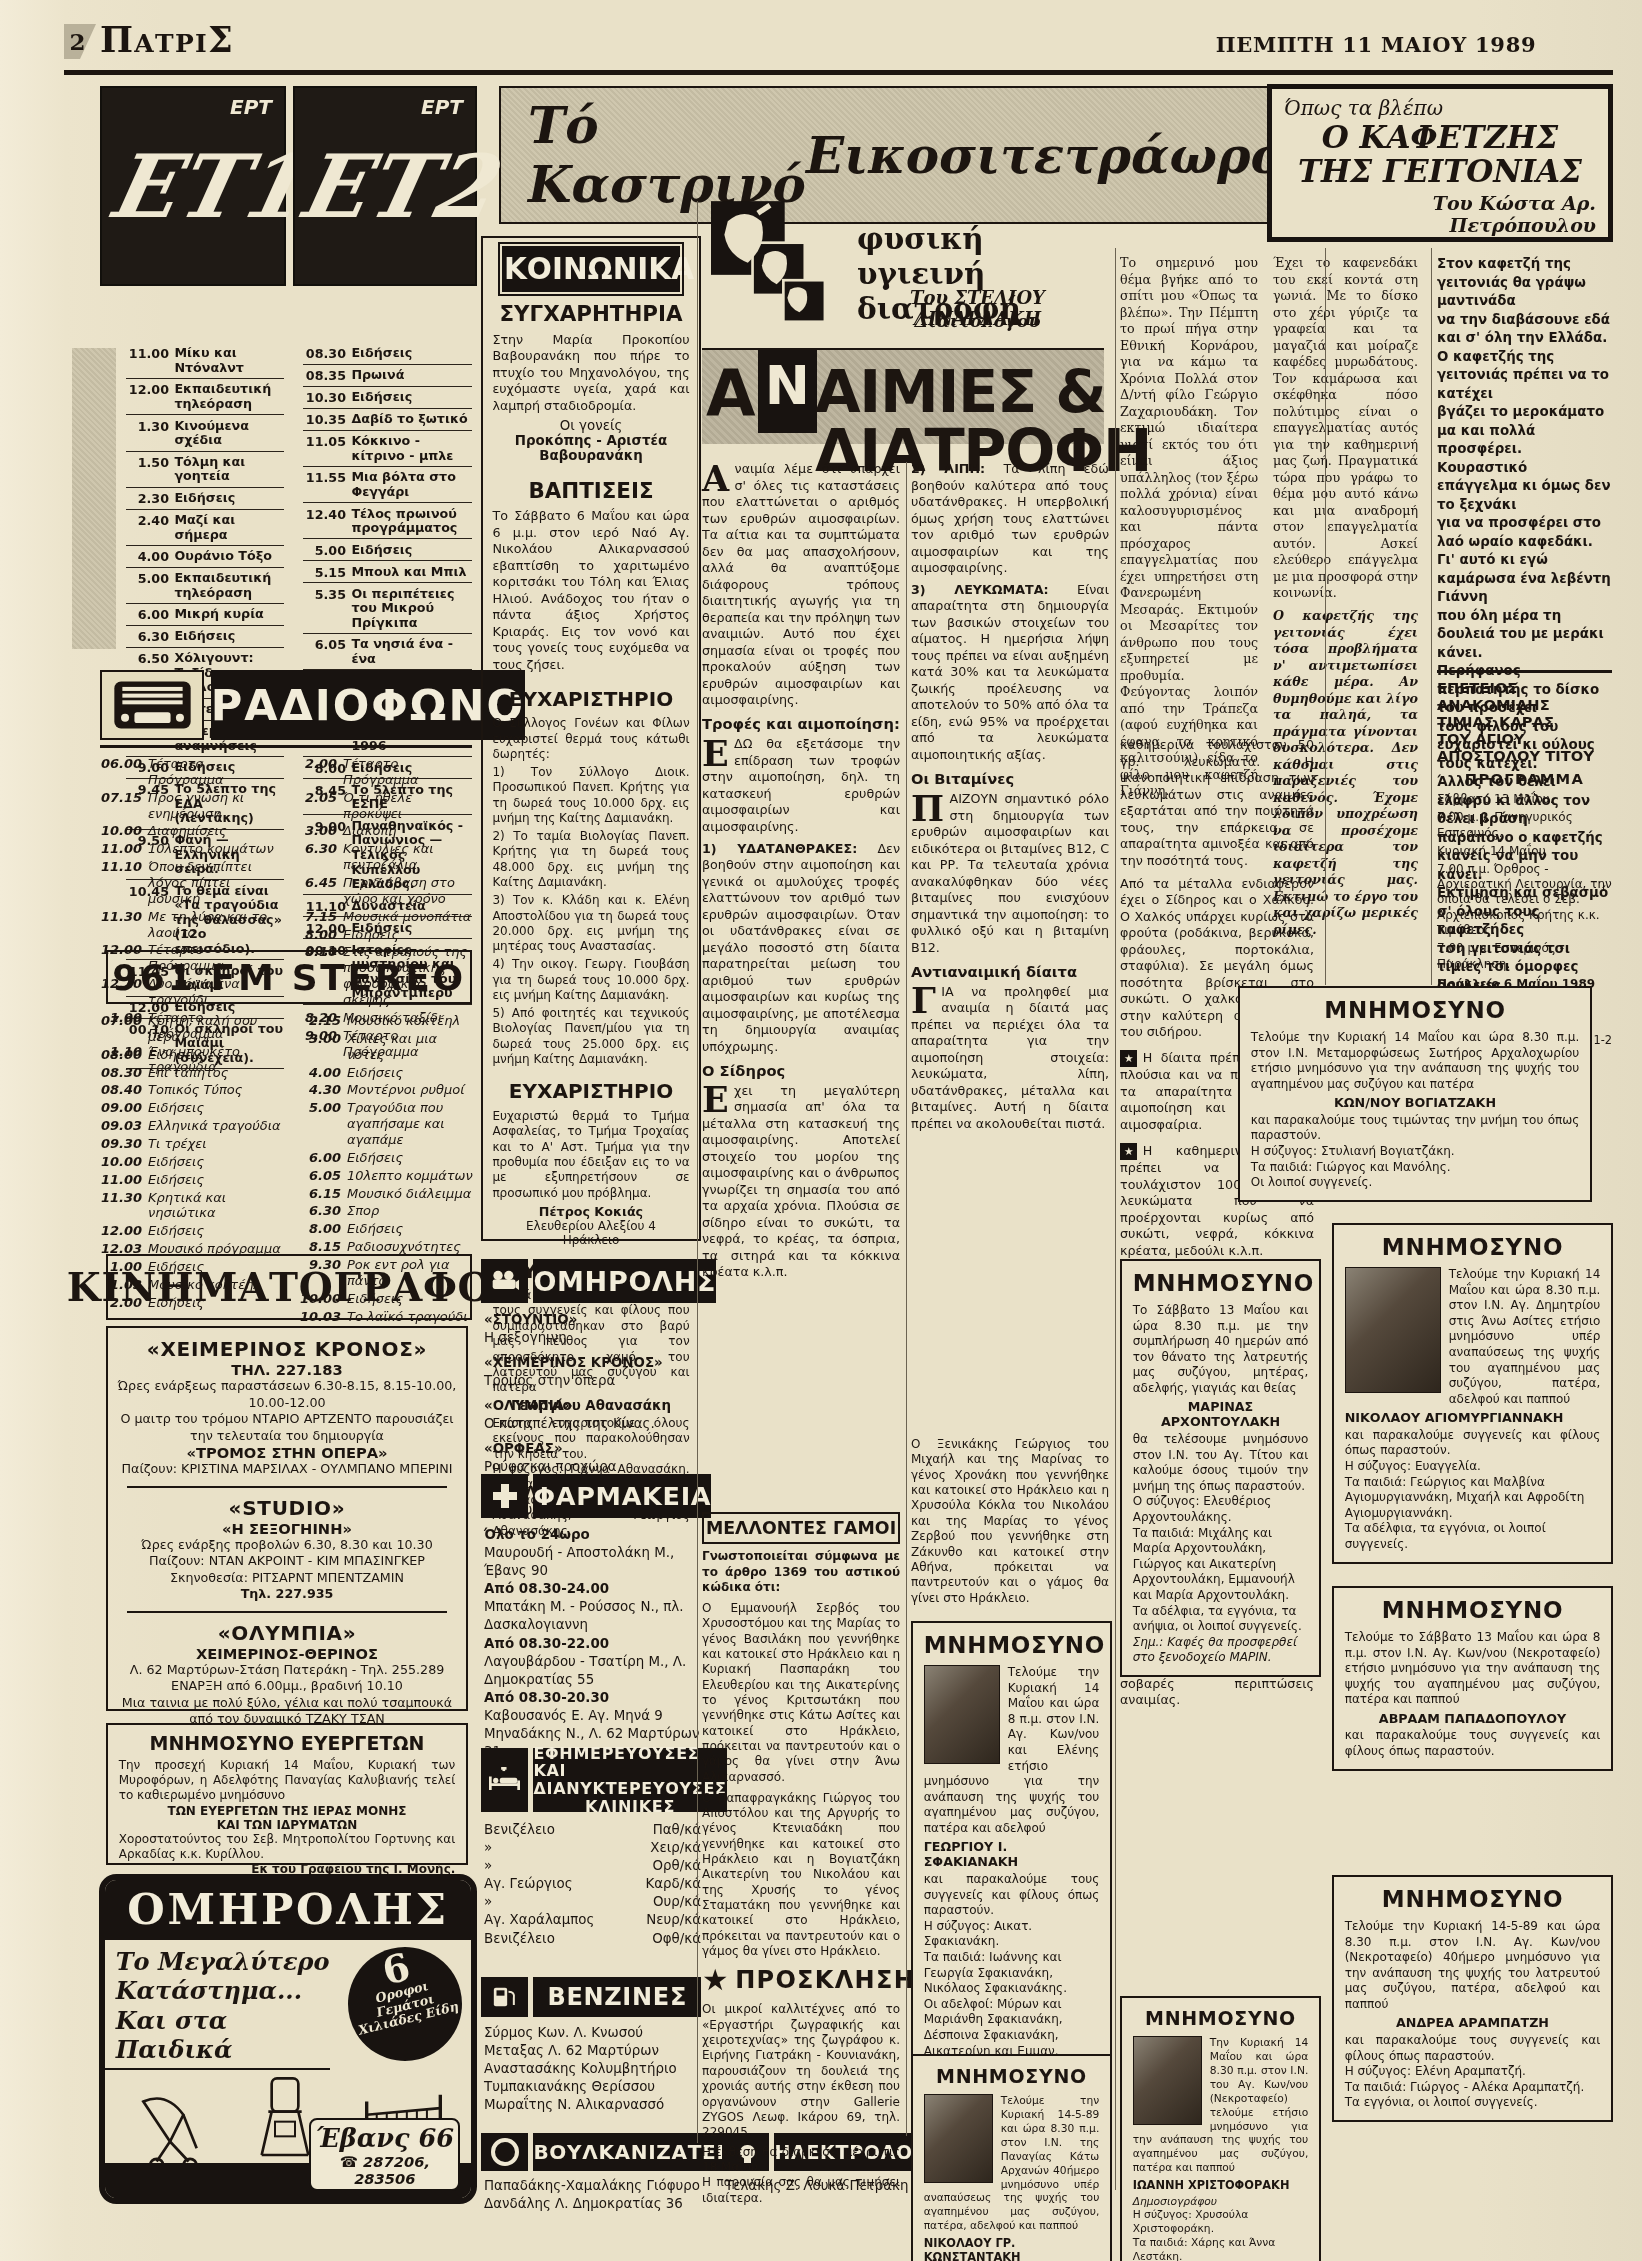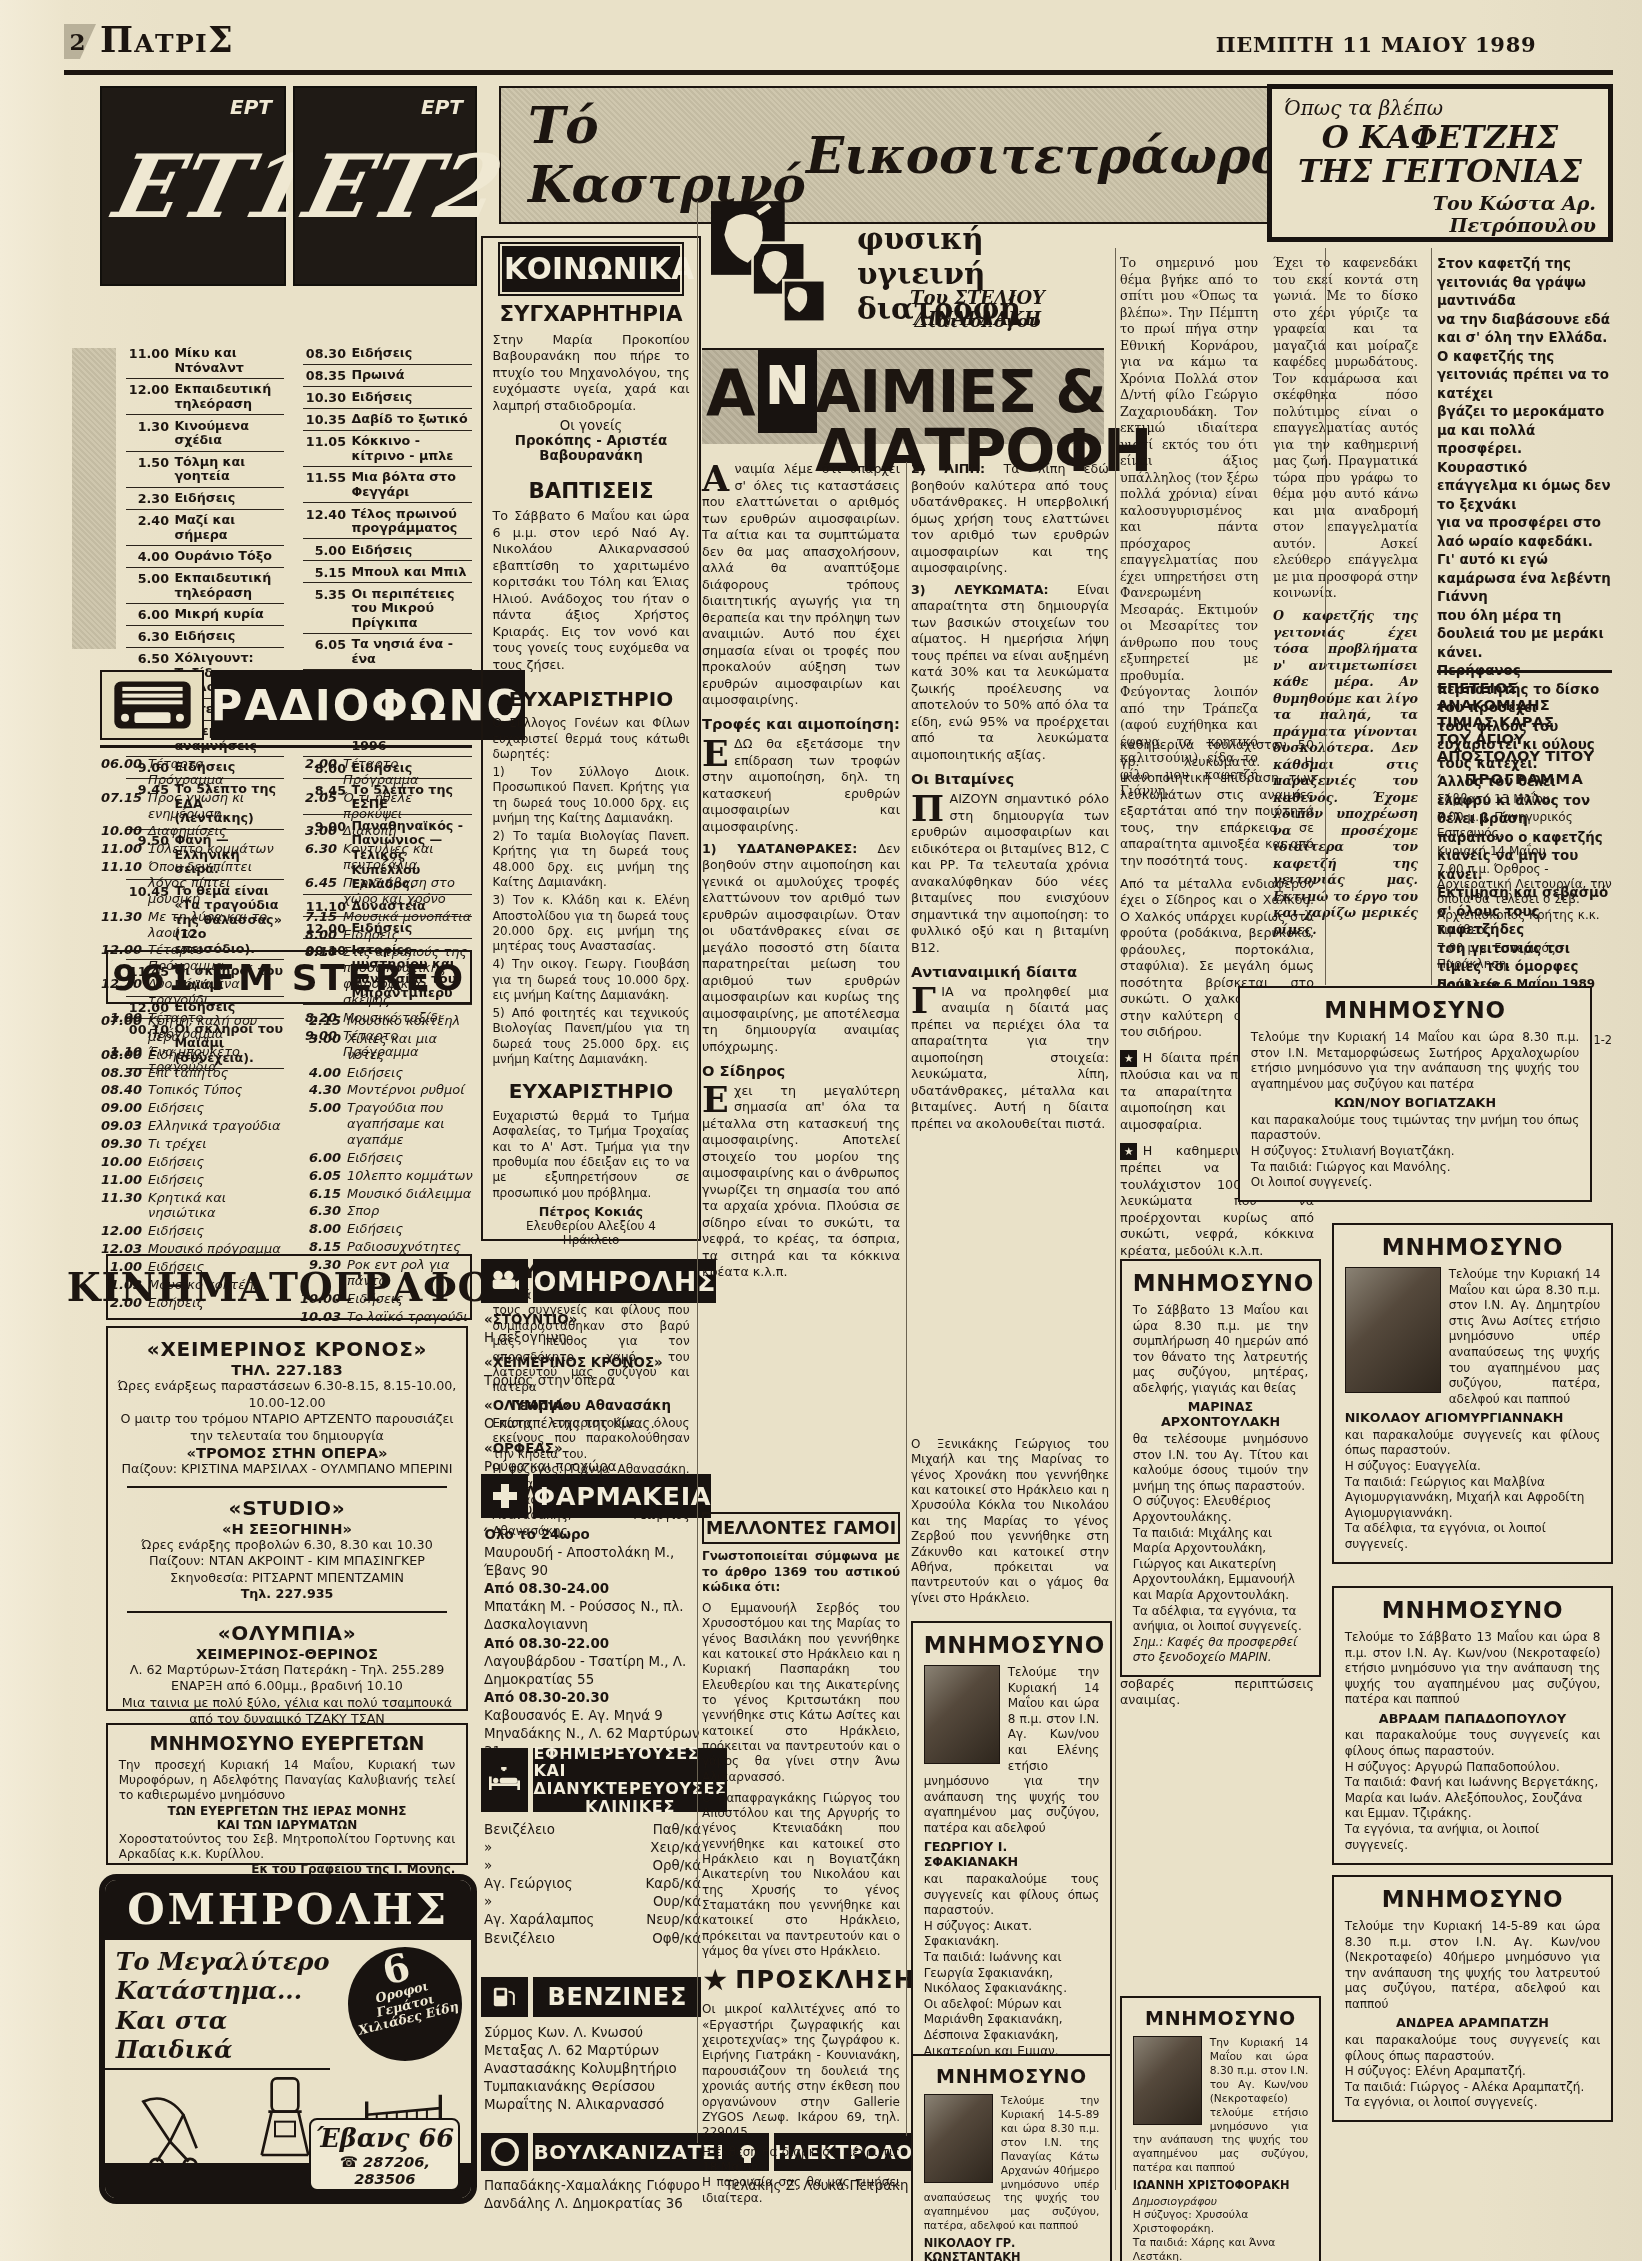--- a/index.html
+++ b/index.html
@@ -945,26 +945,20 @@
         <div class="fam">Τα παιδιά: Γεώργιος και Μαλβίνα Αγιομυργιαννάκη, Μιχαήλ και Αφροδίτη Αγιομυργιαννάκη.</div>
         <div class="fam">Τα αδέλφια, τα εγγόνια, οι λοιποί συγγενείς.</div>
       </div>
   </div>
 
   <div class="abs mn-box" style="left:1332px;top:1586px;width:281px;box-sizing:border-box;">
     <div class="mn-title">ΜΝΗΜΟΣΥΝΟ</div>
     <p class="mn-body">Τελούμε το Σάββατο 13 Μαΐου και ώρα 8 π.μ. στον Ι.Ν. Αγ. Κων/νου (Νεκροταφείο) ετήσιο μνημόσυνο για την ανάπαυση της ψυχής του αγαπημένου μας συζύγου, πατέρα και παππού</p>
     <div class="mn-name ctr">ΑΒΡΑΑΜ ΠΑΠΑΔΟΠΟΥΛΟΥ</div>
     <p class="mn-body">και παρακαλούμε τους συγγενείς και φίλους όπως παραστούν.</p>
-    <div>
-
-    <div class="fam">Η σύζυγος: Αργυρώ Παπαδοπούλου.</div>
-        <div class="fam">Τα παιδιά: Φανή και Ιωάννης Βεργετάκης, Μαρία και Ιωάν. Αλεξόπουλος, Σουζάνα και Εμμαν. Τζιράκης.</div>
-        <div class="fam">Τα εγγόνια, τα ανήψια, οι λοιποί συγγενείς.</div>
-      </div>
   </div>
 
   <div class="abs mn-box" style="left:1332px;top:1875px;width:281px;box-sizing:border-box;">
     <div class="mn-title">ΜΝΗΜΟΣΥΝΟ</div>
     <p class="mn-body">Τελούμε την Κυριακή 14-5-89 και ώρα 8.30 π.μ. στον Ι.Ν. Αγ. Κων/νου (Νεκροταφείο) 40ήμερο μνημόσυνο για την ανάπαυση της ψυχής του λατρευτού μας συζύγου, πατέρα, αδελφού και παππού</p>
     <div class="mn-name ctr">ΑΝΔΡΕΑ ΑΡΑΜΠΑΤΖΗ</div>
     <p class="mn-body">και παρακαλούμε τους συγγενείς και φίλους όπως παραστούν.</p>
     <div>
 
     <div class="fam">Η σύζυγος: Ελένη Αραμπατζή.</div>

